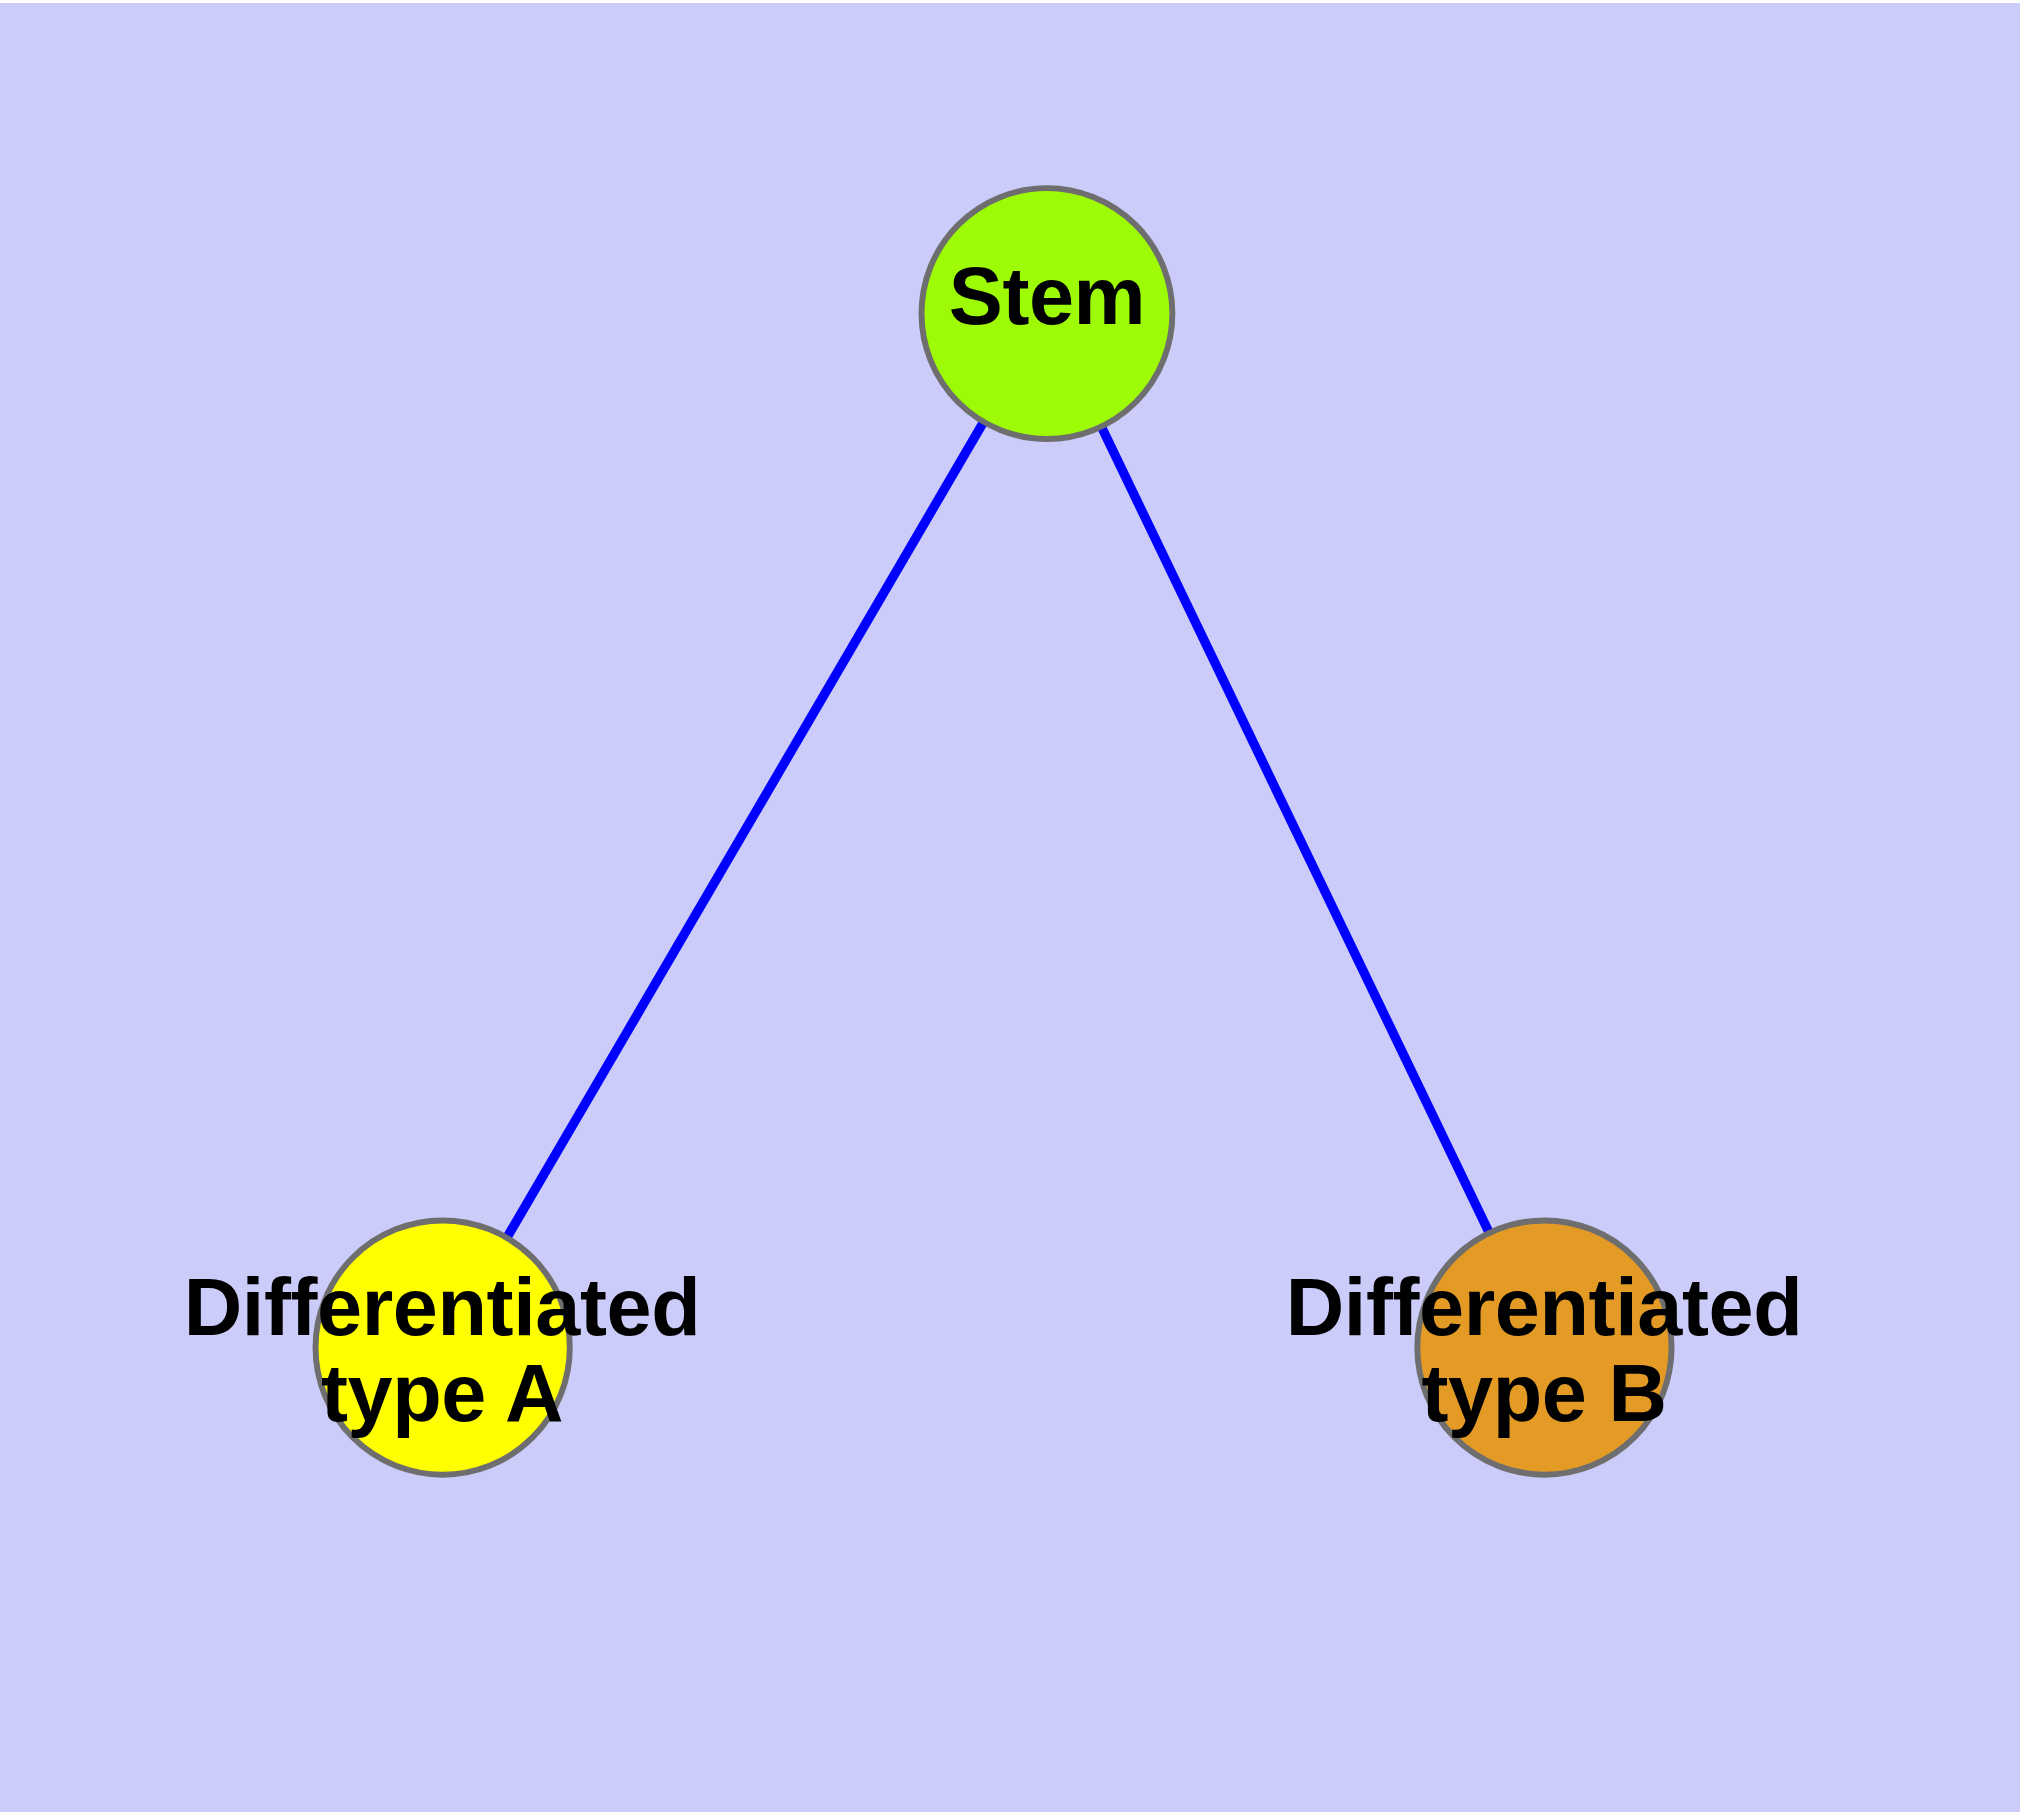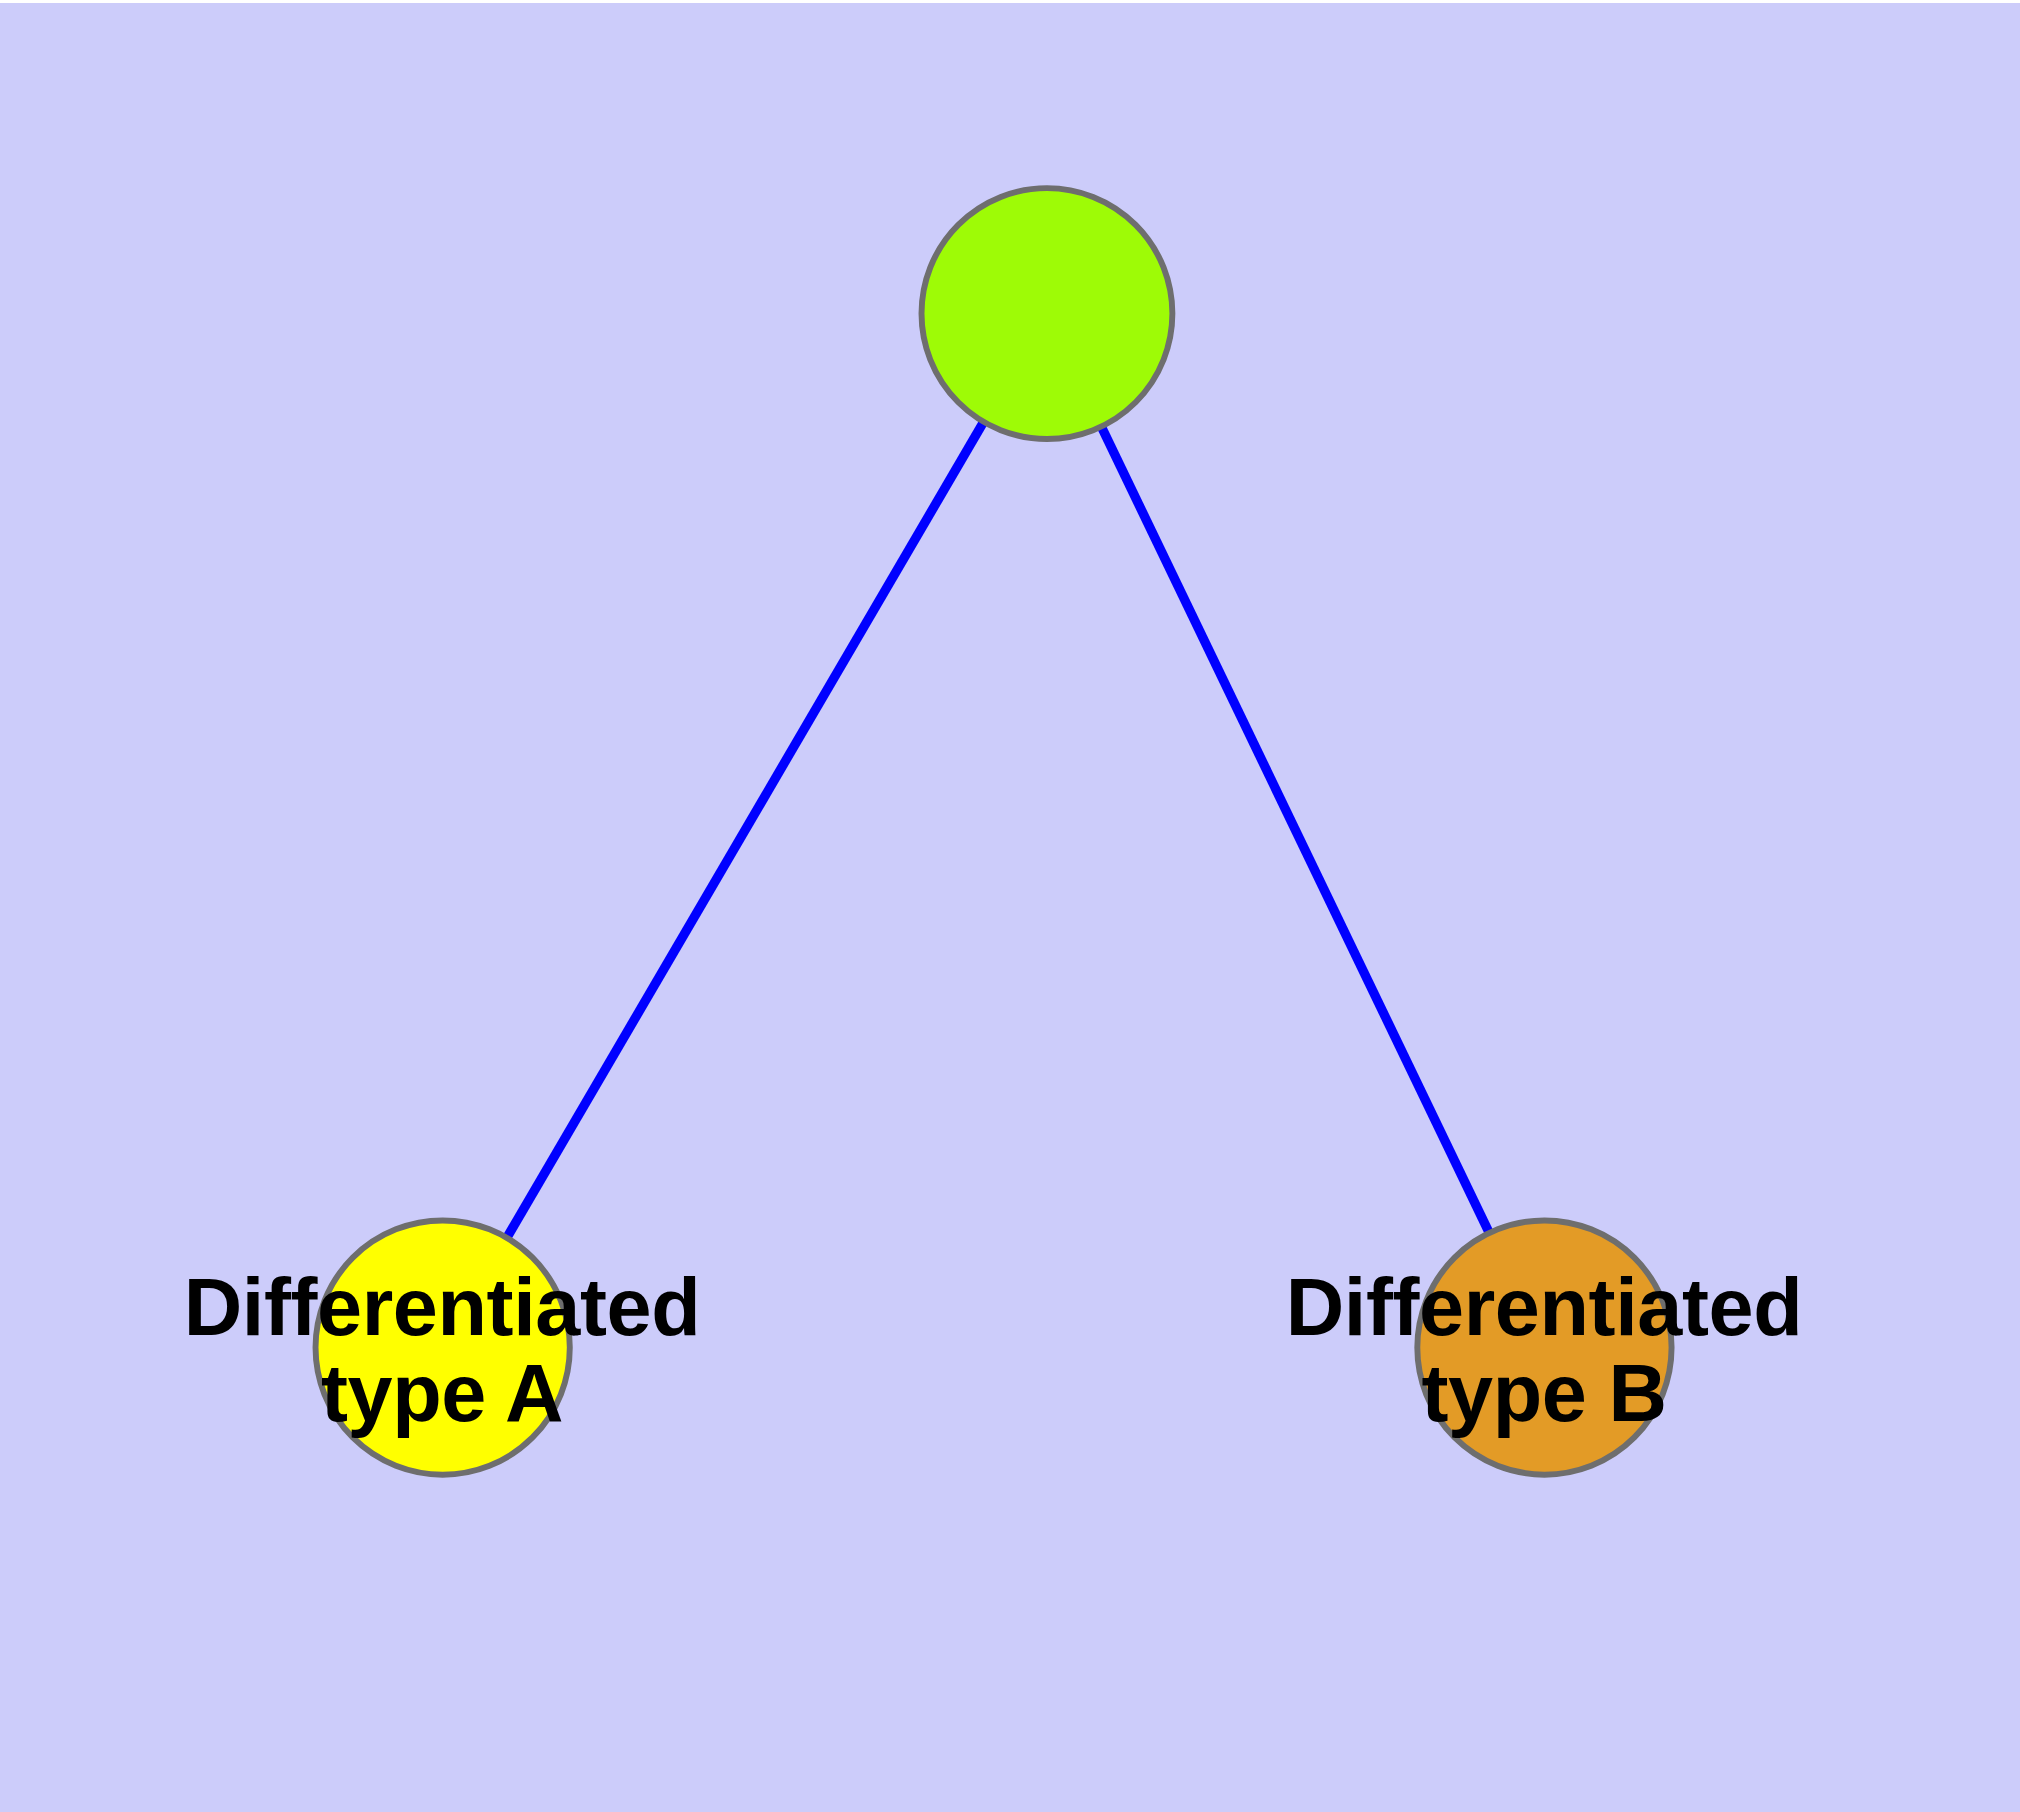--- a/index.html
+++ b/index.html
@@ -73,20 +73,21 @@
       <line x1="1235" y1="370" x2="1822" y2="1590" stroke="#0000ff" stroke-width="11"></line>
     </g>
 
     <g>
       <circle cx="1235" cy="370" r="148" fill="#9efb06" stroke="#6e6e6e" stroke-width="7"></circle>
       <circle cx="522" cy="1590" r="150" fill="#ffff00" stroke="#6e6e6e" stroke-width="7"></circle>
       <circle cx="1822" cy="1590" r="150" fill="#e39b26" stroke="#6e6e6e" stroke-width="7"></circle>
     </g>
   </svg>
 
+  <div class="node-label" id="label-stem" style="color: rgb(0, 0, 0);">Stem</div>
 
   <div class="node-label" id="label-diffA" style="color: rgb(0, 0, 0);">Differentiated
 type A</div>
 
   <div class="node-label" id="label-diffB" style="color: rgb(0, 0, 0);">Differentiated
 type B</div>
 
 </div>
 
 

